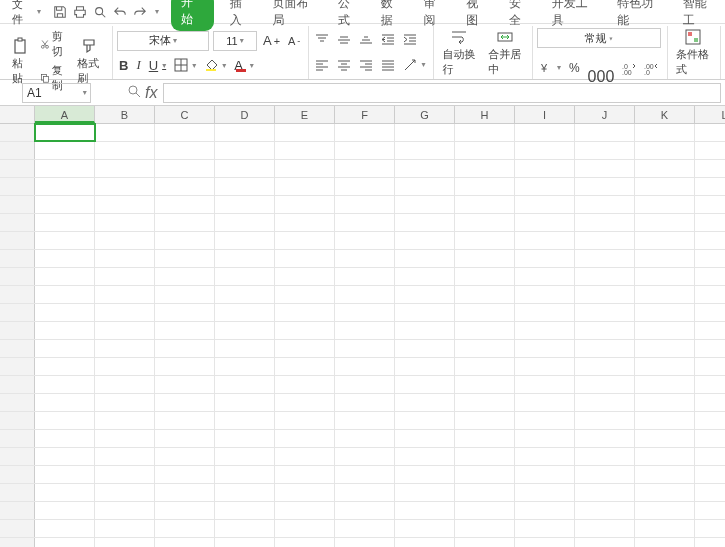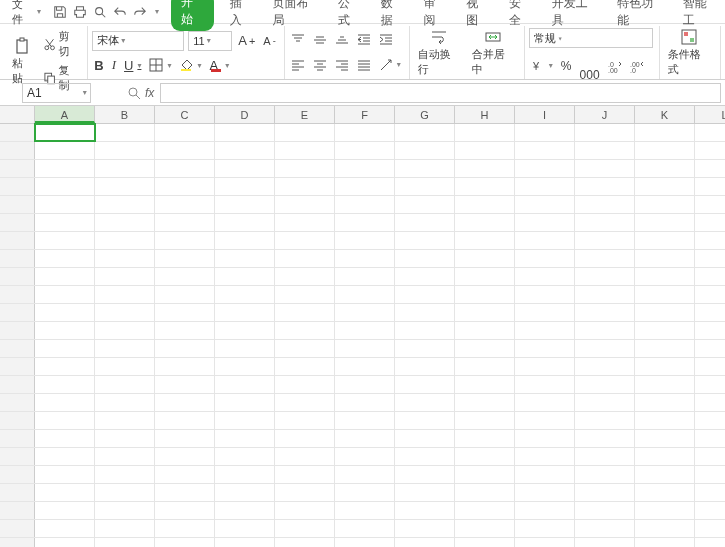--- a/index.html
+++ b/index.html
@@ -82,21 +82,21 @@
 }
 .bigbtn .ic { width: 18px; height: 18px; }
 select, .combo {
   border: 1px solid #ccc;
   height: 20px;
   font-size: 11px;
   padding: 0 4px;
   background: #fff;
   color: #333;
 }
-.combo { display: inline-flex; align-items: center; justify-content: flex-start; }
+.combo { display: inline-flex; align-items: center; justify-content: center; }
 .caret { font-size: 8px; color: #888; margin-left: 2px; }
 
 
 .fbar {
   height: 26px;
   border-bottom: 1px solid #d0d0d0;
   display: flex;
   align-items: center;
   padding: 0 4px;
   gap: 6px;
@@ -107,21 +107,21 @@
   border: 1px solid #ccc;
   display: flex;
   align-items: center;
   padding: 0 4px;
   justify-content: space-between;
   font-size: 12px;
   color: #333;
   margin-left: 18px;
   gap: 39px;
 }
-.fxlabel { font-style: italic; color: #666; font-size: 12px; margin-left: 30px; display:flex; align-items:flex-start; gap:4px;}
+.fxlabel { font-style: italic; color: #666; font-size: 16px; margin-left: 30px; display:flex; align-items:flex-start; gap:4px;}
 .formula-input {
   flex: 1;
   height: 20px;
   border: 1px solid #ccc;
   background: #fff;
 }
 
 
 .grid-wrap { position: relative; }
 .col-headers {
@@ -256,20 +256,28 @@
         <div class="gbtn">
           <span class="ic">
               <svg viewBox="0 0 14 14">
                 <rect x="2" y="2" width="7" height="8" fill="none" stroke="#555"></rect>
                 <rect x="5" y="5" width="7" height="8" fill="#fff" stroke="#555"></rect>
               </svg>
             </span>
           <span>复制</span>
         </div>
       </div>
+      <div class="bigbtn">
+        <span class="ic">
+            <svg viewBox="0 0 18 18">
+              <path fill="none" stroke="#555" stroke-width="1.2" d="M3 3h10v5H3z M6 8v7l3-2V8"></path>
+            </svg>
+          </span>
+        <span>格式刷</span>
+      </div>
     </div>
   </div>
 
   <div class="group">
     <div class="row">
       <div class="combo" style="width:92px;">
         <span>宋体</span>
         <span class="caret">▾</span>
       </div>
       <div class="combo" style="width:44px;">
@@ -418,21 +426,21 @@
       <span class="gbtn">
           <span class="ic">
             <svg viewBox="0 0 14 14">
               <text x="2" y="11" font-size="11" fill="#555">¥</text>
             </svg>
           </span>
           <span class="caret">▾</span>
         </span>
       <span class="gbtn" style="font-size:12px;">%</span>
       <span class="gbtn">
-          <span style="font-size:12px;margin-top:19px;">000</span>
+          <span style="font-size:16px;margin-top:19px;">000</span>
         </span>
       <span class="gbtn">
           <span class="ic">
             <svg viewBox="0 0 14 14">
               <text x="0" y="8" font-size="7" fill="#555">.0</text>
               <text x="0" y="14" font-size="7" fill="#555">.00</text>
               <path stroke="#555" d="M11 3l2 2-2 2" fill="none"></path>
             </svg>
           </span>
         </span>

